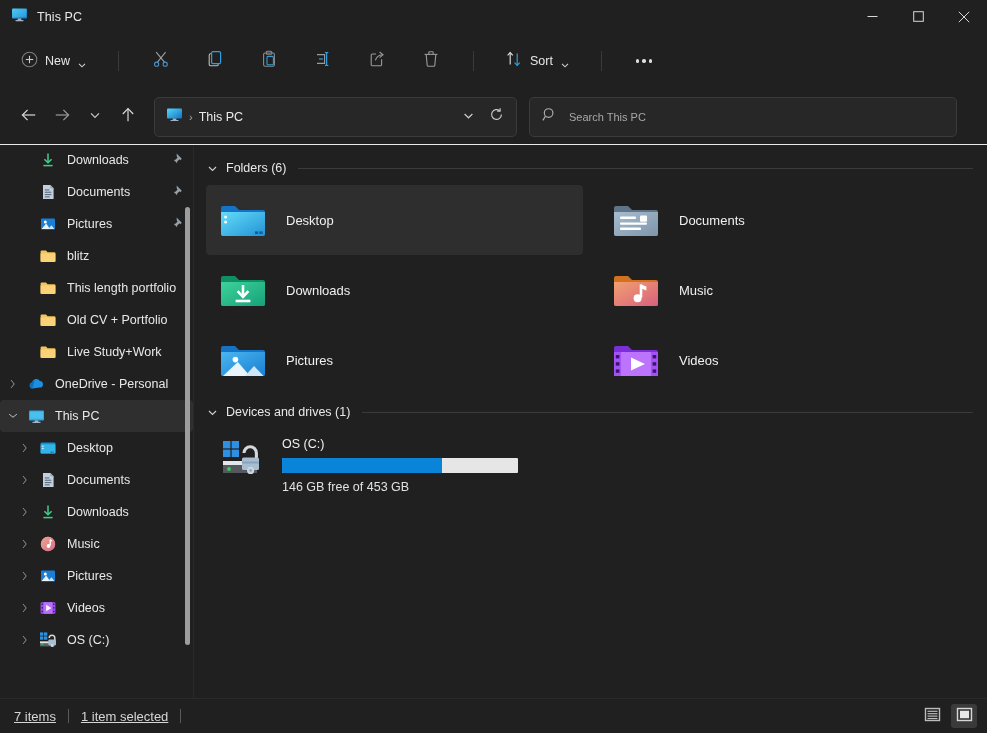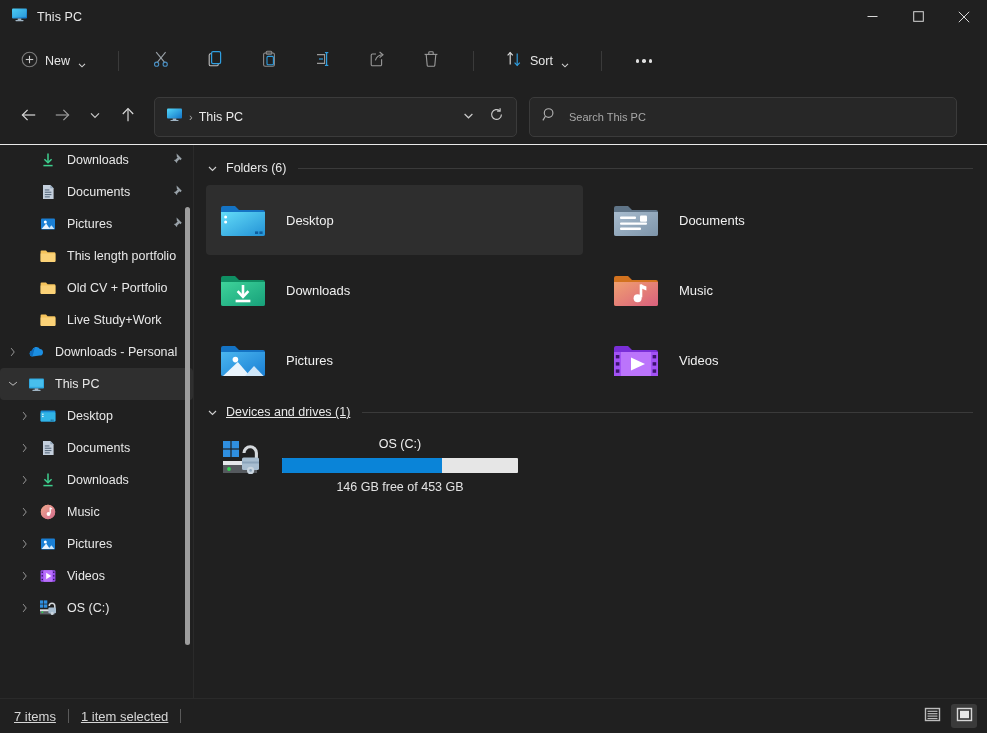--- a/index.html
+++ b/index.html
@@ -86,21 +86,21 @@
   .tw.indent1 { margin-left: 12px; }
   .t-ico { width: 20px; flex: 0 0 20px; display: flex; align-items: center; justify-content: center; margin-right: 9px; }
   .t-label { font-size: 12.5px; color: #e8e8e8; overflow: hidden; }
   .pin { position: absolute; right: 8px; top: 50%; transform: translateY(-50%); }
   .sb-scroll {
     position: absolute; right: 3px; top: 62px; width: 5px; height: 438px;
     background: #9d9d9d; border-radius: 3px;
   }
 
   
-  .content { flex: 1; min-width: 0; padding: 10px 10px 0 12px; overflow: hidden; position: relative; text-align: center; }
+  .content { flex: 1; min-width: 0; padding: 10px 10px 0 12px; overflow: hidden; position: relative; }
   .group-head { display: flex; align-items: center; gap: 8px; height: 26px; margin-bottom: 4px; }
   .group-chev { width: 12px; display: flex; align-items: center; justify-content: center; }
   .group-title { font-size: 12.5px; color: #e8e8e8; white-space: nowrap; }
   .group-rule { flex: 1; height: 1px; background: #3a3a3a; margin-left: 4px; margin-right: 4px; }
 
   .grid { display: grid; grid-template-columns: 1fr 1fr; column-gap: 16px; row-gap: 0px; max-width: 770px; }
   .tile {
     height: 70px; display: flex; align-items: center; gap: 16px;
     padding: 0 12px; border-radius: 4px;
   }
@@ -414,20 +414,30 @@
               </svg></span>
           </div>
           <div class="tree-row">
             <span class="tw indent1"></span>
             <span class="t-ico">
               <svg width="18" height="18" viewBox="0 0 18 18">
                 <path d="M1.6 4.6 a1 1 0 0 1 1 -1 H7 l1.6 1.6 h6.8 a1 1 0 0 1 1 1 V14 a1 1 0 0 1 -1 1 H2.6 a1 1 0 0 1 -1 -1 Z" fill="#f5c35b"></path>
                 <path d="M1.6 6.4 h14.8 V14 a1 1 0 0 1 -1 1 H2.6 a1 1 0 0 1 -1 -1 Z" fill="#fbd277"></path>
               </svg>
             </span>
+            <span class="t-label">blitz</span>
+          </div>
+          <div class="tree-row">
+            <span class="tw indent1"></span>
+            <span class="t-ico">
+              <svg width="18" height="18" viewBox="0 0 18 18">
+                <path d="M1.6 4.6 a1 1 0 0 1 1 -1 H7 l1.6 1.6 h6.8 a1 1 0 0 1 1 1 V14 a1 1 0 0 1 -1 1 H2.6 a1 1 0 0 1 -1 -1 Z" fill="#f5c35b"></path>
+                <path d="M1.6 6.4 h14.8 V14 a1 1 0 0 1 -1 1 H2.6 a1 1 0 0 1 -1 -1 Z" fill="#fbd277"></path>
+              </svg>
+            </span>
             <span class="t-label">This length portfolio</span>
           </div>
           <div class="tree-row">
             <span class="tw indent1"></span>
             <span class="t-ico">
               <svg width="18" height="18" viewBox="0 0 18 18">
                 <path d="M1.6 4.6 a1 1 0 0 1 1 -1 H7 l1.6 1.6 h6.8 a1 1 0 0 1 1 1 V14 a1 1 0 0 1 -1 1 H2.6 a1 1 0 0 1 -1 -1 Z" fill="#f5c35b"></path>
                 <path d="M1.6 6.4 h14.8 V14 a1 1 0 0 1 -1 1 H2.6 a1 1 0 0 1 -1 -1 Z" fill="#fbd277"></path>
               </svg>
             </span>
@@ -448,21 +458,21 @@
               <svg width="14" height="14" viewBox="0 0 18 18">
                 <polyline points="6.6,4 10.6,9 6.6,14" fill="none" stroke="#9a9a9a" stroke-width="1.25"></polyline>
               </svg>
             </span>
             <span class="t-ico">
               <svg width="18" height="18" viewBox="0 0 18 18">
                 <path d="M5.4 13.6 a3.1 3.1 0 0 1 -.4 -6.1 a4.3 4.3 0 0 1 7.9 -1.5 a3.5 3.5 0 0 1 3.1 3.5 a3.2 3.2 0 0 1 -3.2 3.1 Z" fill="#1b8fe3"></path>
                 <path d="M5.4 13.6 a3.1 3.1 0 0 1 -.4 -6.1 a4.3 4.3 0 0 1 3.3 -2.6 a4.1 4.1 0 0 0 -1.4 3.1 Z" fill="#0f6cbd"></path>
               </svg>
             </span>
-            <span class="t-label">Downloads - Personal</span>
+            <span class="t-label">OneDrive - Personal</span>
           </div>
           <div class="tree-row selected">
             <span class="tw">
               <svg width="14" height="14" viewBox="0 0 18 18">
                 <polyline points="4,6.6 9,10.6 14,6.6" fill="none" stroke="#c4c4c4" stroke-width="1.25"></polyline>
               </svg>
             </span>
             <span class="t-ico">
               <svg width="17" height="17" viewBox="0 0 17 17">
                 <rect x="1" y="2.6" width="15" height="9.8" rx="1" fill="#2fa8e0"></rect>
@@ -727,21 +737,21 @@
                 <rect x="40.6" y="17" width="3.6" height="3.4" fill="#3d1270"></rect>
                 <rect x="40.6" y="24.2" width="3.6" height="3.4" fill="#3d1270"></rect>
                 <rect x="40.6" y="31.4" width="3.6" height="3.4" fill="#3d1270"></rect>
                 <path d="M19 19.6 L33 26 L19 32.4 Z" fill="#ffffff"></path>
               </svg>
             </div>
             <span class="tile-label">Videos</span>
           </div>
         </div>
 
-      <div class="group-head" style="margin-top:4px;text-decoration:underline;">
+      <div class="group-head" style="margin-top:4px;">
         <span class="group-chev">
           <svg width="11" height="11" viewBox="0 0 11 11">
               <polyline points="2,4 5.5,7.4 9,4" fill="none" stroke="#cfcfcf" stroke-width="1.15"></polyline>
             </svg>
         </span>
         <span class="group-title">Devices and drives (1)</span>
         <span class="group-rule"></span>
       </div>
 
       <div class="drive-row">

